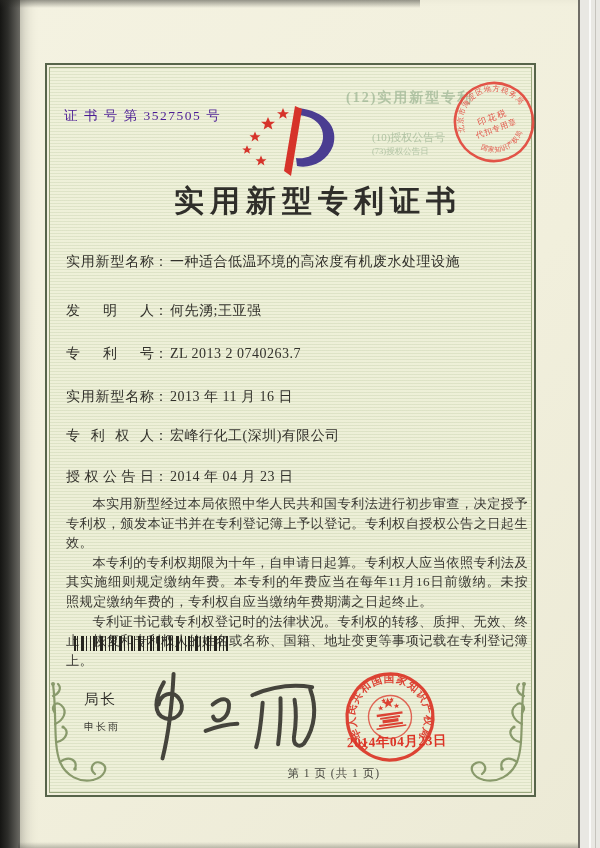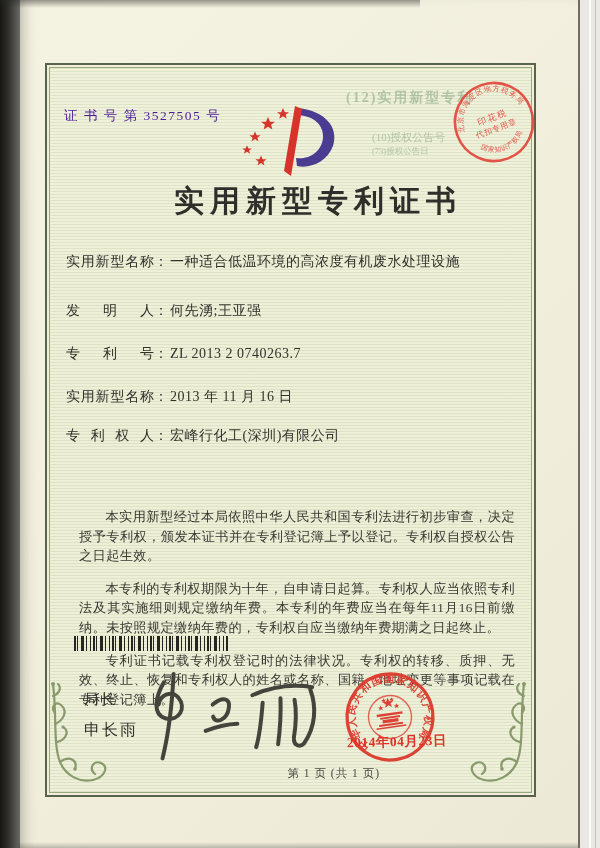--- a/index.html
+++ b/index.html
@@ -37,30 +37,30 @@
   .abs{position:absolute;}
   .certno{left:64px;top:107px;font-size:13.5px;letter-spacing:1.5px;color:#4c1d95;}
   .title{left:45px;top:181px;width:546px;text-align:center;font-size:30px;font-weight:700;
     letter-spacing:6px;color:#2f2e2a;}
   .frow{left:66px;width:462px;font-size:14px;color:#32312b;white-space:nowrap;}
   .flabel{display:inline-block;width:88px;text-align-last:justify;text-align:justify;}
   .fcolon{display:inline-block;margin-right:2px;}
   .fvalue{letter-spacing:.5px;}
   .body-text{left:66px;top:494px;width:462px;font-size:13.2px;line-height:19.6px;
     color:#3a3933;text-align:justify;letter-spacing:.4px;}
-  .body-text p{margin:13px;text-indent:2em;}
+  .body-text p{margin:0;text-indent:2em;}
   .barcode{left:74px;top:636px;width:154px;height:15px;
     background:repeating-linear-gradient(90deg,
       #26251f 0 2px,transparent 2px 3px,
       #26251f 3px 4px,transparent 4px 7px,
       #26251f 7px 10px,transparent 10px 12px,
       #26251f 12px 13px,transparent 13px 16px,
       #26251f 16px 17px,transparent 17px 19px);}
   .signer-title{left:84px;top:690px;font-size:14.5px;color:#33322c;letter-spacing:2px;text-align:center;}
-  .signer-name{left:84px;top:720px;font-size:16px;color:#33322c;letter-spacing:2px;}
+  .signer-name{left:84px;top:720px;font-size:10px;color:#33322c;letter-spacing:2px;}
   .signature{left:135px;top:666px;transform:rotate(-2deg);}
   .footer{left:150px;top:766px;width:230px;text-align:right;font-size:11.5px;color:#4a4a42;letter-spacing:1px;}
 
   
   .tax-stamp{left:444px;top:72px;width:100px;height:100px;transform:rotate(-20deg);opacity:.92;}
   .office-seal{left:330px;top:657px;width:120px;height:120px;transform:rotate(-8deg);opacity:.95;}
   .seal-date{left:322px;top:733px;width:150px;text-align:center;font-size:13.5px;
     color:#dc3427;letter-spacing:.5px;transform:rotate(-1.5deg);font-weight:600;}
 
   
@@ -168,20 +168,23 @@
     <span class="flabel">发明人</span><span class="fcolon">：</span><span class="fvalue">何先湧;王亚强</span>
   </div>
   <div class="abs frow" style="top:345px;">
     <span class="flabel">专利号</span><span class="fcolon">：</span><span class="fvalue">ZL 2013 2 0740263.7</span>
   </div>
   <div class="abs frow" style="top:388px;">
     <span class="flabel">实用新型名称</span><span class="fcolon">：</span><span class="fvalue">2013 年 11 月 16 日</span>
   </div>
   <div class="abs frow" style="top:427px;">
     <span class="flabel">专利权人</span><span class="fcolon">：</span><span class="fvalue">宏峰行化工(深圳)有限公司</span>
+  </div>
+  <div class="abs frow" style="top:468px;">
+    <span class="flabel">授权公告日</span><span class="fcolon">：</span><span class="fvalue">2014 年 04 月 23 日</span>
   </div>
 
   <div class="abs body-text">
     <p>本实用新型经过本局依照中华人民共和国专利法进行初步审查，决定授予专利权，颁发本证书并在专利登记簿上予以登记。专利权自授权公告之日起生效。</p>
     <p>本专利的专利权期限为十年，自申请日起算。专利权人应当依照专利法及其实施细则规定缴纳年费。本专利的年费应当在每年11月16日前缴纳。未按照规定缴纳年费的，专利权自应当缴纳年费期满之日起终止。</p>
     <p>专利证书记载专利权登记时的法律状况。专利权的转移、质押、无效、终止、恢复和专利权人的姓名或名称、国籍、地址变更等事项记载在专利登记簿上。</p>
   </div>
 
   <div class="abs barcode"></div>
 

